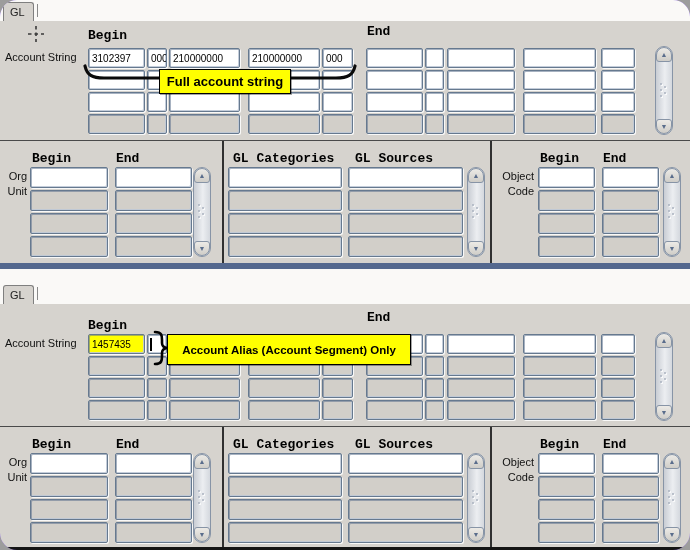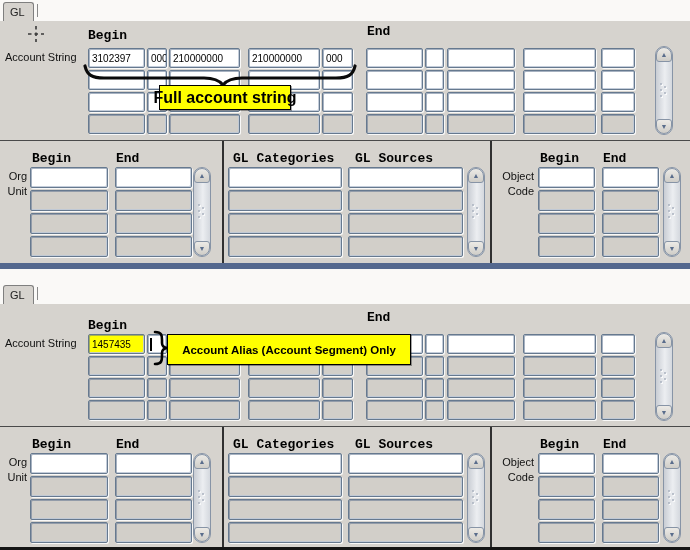--- a/index.html
+++ b/index.html
@@ -1,17 +1,17 @@
 <!DOCTYPE html>
 <html><head>
 <meta charset="utf-8">
 <style>
   html,body{margin:0;padding:0;background:#9c9c9c;}
   .screen{position:relative;width:690px;height:550px;background:#8b5cf6;overflow:hidden;
-          font-family:"Liberation Sans",sans-serif;color:#000;}
+          font-family:"Liberation Sans",sans-serif;color:#000;border-radius:17px;}
   .tabbar{position:absolute;left:0;width:690px;background:#faf9f7;}
   .tab{position:absolute;left:3px;width:31px;height:19px;box-sizing:border-box;
        background:#d6d3ce;border:1px solid #7f7f7f;border-bottom:none;border-radius:3px 3px 0 0;
        font-size:11px;padding:3px 0 0 6px;color:#222;}
   .tabsep{position:absolute;width:1px;height:13px;background:#8a8a8a;}
   .content{position:absolute;left:0;width:690px;background:#d6d3ce;}
   .hdr{position:absolute;font-weight:bold;font-size:13px;white-space:nowrap;font-family:Liberation Mono, monospace;}
   .lbl{position:absolute;font-size:11px;white-space:nowrap;color:#111;}
   .ra{text-align:right;}
   .grid{position:absolute;left:0;width:690px;height:92px;}
@@ -121,21 +121,21 @@
       <div class="fld dis ec0 tr3"></div>
       <div class="fld dis ec1 tr3"></div>
       <div class="fld dis ec2 tr3"></div>
       <div class="fld dis ec3 tr3"></div>
       <div class="fld dis ec4 tr3"></div>
     </div>
 
     <svg style="left:82px;top:62px" width="276" height="26">
       <path d="M 3,4 C 5,13 10,16 22,16 L 122,16 C 132,16 137,18 141,23 C 145,18 150,16 160,16 L 254,16 C 266,16 271,13 273,4" fill="none" stroke="#0a0a0a" stroke-width="3.2" stroke-linecap="round"></path>
     </svg>
-    <div class="tip" style="left:159px;top:85px;width:130px;height:23px;font-size:16px">Full account string</div>
+    <div class="tip" style="left:159px;top:69px;width:130px;height:23px;font-size:13px">Full account string</div>
 
     <div class="sb" style="left:655px;top:46px;height:89px">
       <div class="sb-btn up">
           <span class="arr">▲</span>
         </div>
       <div class="sb-grip"></div>
       <div class="sb-btn down">
           <span class="arr">▼</span>
         </div>
     </div>

